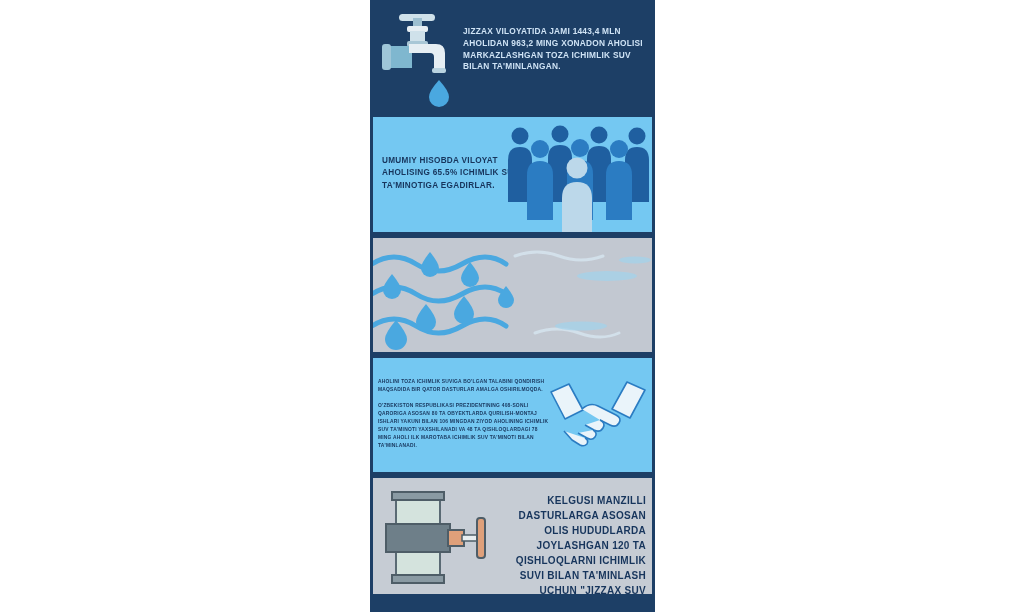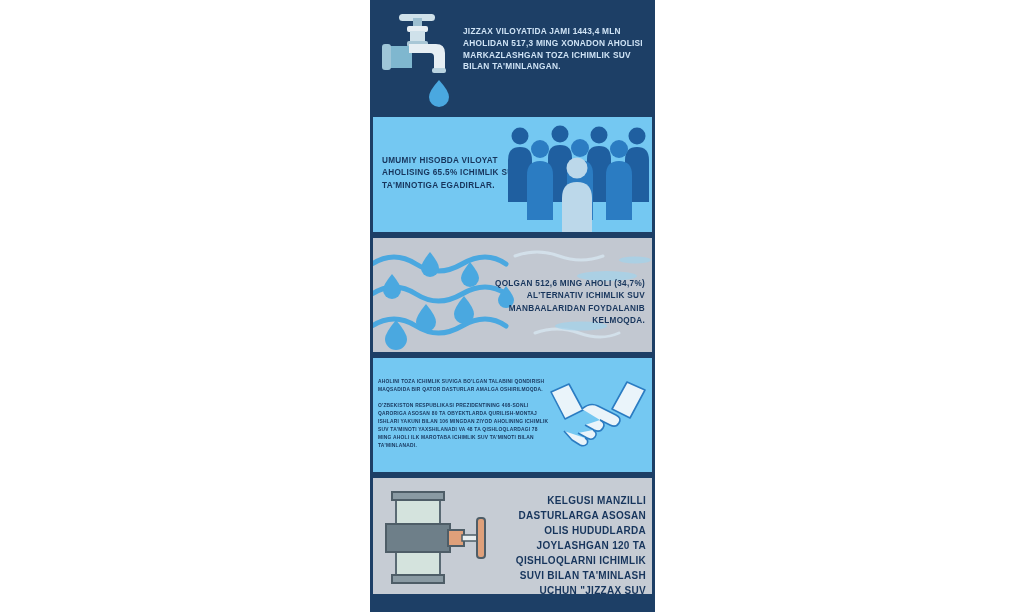--- a/index.html
+++ b/index.html
@@ -105,21 +105,21 @@
         <rect x="35" y="10" width="9" height="10" fill="#9dbfd0"></rect>
         <rect x="29" y="18" width="21" height="6" rx="2" fill="#e6eef3"></rect>
         <rect x="32" y="23" width="15" height="12" fill="#cfe1ea"></rect>
         <rect x="29" y="33" width="21" height="6" rx="2" fill="#a9c7d6"></rect>
         <path d="M8 38 h26 v22 h-26 z" fill="#7fb7cf"></path>
         <rect x="4" y="36" width="9" height="26" rx="3" fill="#9fc6d8"></rect>
         <path d="M31 36 h27 q9 0 9 9 v18 h-11 v-14 q0-4 -4 -4 h-21 z" fill="#e6eef3"></path>
         <rect x="54" y="60" width="14" height="5" rx="2" fill="#b9d3e0"></rect>
         <path d="M61 72 q-10 11 -10 17 a10 10 0 0 0 20 0 q0 -6 -10 -17 z" fill="#4aa8e0"></path>
       </svg>
-      <div class="txt">JIZZAX VILOYATIDA JAMI 1443,4 MLN AHOLIDAN 517,3 MING XONADON AHOLISI MARKAZLASHGAN TOZA ICHIMLIK SUV BILAN TA'MINLANGAN.</div>
+      <div class="txt">JIZZAX VILOYATIDA JAMI 1443,4 MLN AHOLIDAN 963,2 MING XONADON AHOLISI MARKAZLASHGAN TOZA ICHIMLIK SUV BILAN TA'MINLANGAN.</div>
     </div>
 
     <div class="panel" id="panel2">
       <div class="txt">UMUMIY HISOBDA VILOYAT AHOLISING 65.5% ICHIMLIK SUV TA'MINOTIGA EGADIRLAR.</div>
       <svg class="crowd" viewBox="0 0 148 110">
 
         <g fill="#1f5fa0">
           <circle cx="17" cy="14" r="8.5"></circle>
             <path d="M17 25 q-12 0 -12 13 v42 h24 v-42 q0 -13 -12 -13z"></path>
           <circle cx="57" cy="12" r="8.5"></circle>
@@ -167,21 +167,20 @@
         <g fill="#4aa8e0">
           <path d="M22 36 q-9 11 -9 16 a9 9 0 0 0 18 0 q0 -5 -9 -16z"></path>
           <path d="M60 14 q-9 11 -9 16 a9 9 0 0 0 18 0 q0 -5 -9 -16z"></path>
           <path d="M56 66 q-10 12 -10 18 a10 10 0 0 0 20 0 q0 -6 -10 -18z"></path>
           <path d="M100 24 q-9 11 -9 16 a9 9 0 0 0 18 0 q0 -5 -9 -16z"></path>
           <path d="M94 58 q-10 12 -10 18 a10 10 0 0 0 20 0 q0 -6 -10 -18z"></path>
           <path d="M26 82 q-11 13 -11 19 a11 11 0 0 0 22 0 q0 -6 -11 -19z"></path>
           <path d="M136 48 q-8 10 -8 14 a8 8 0 0 0 16 0 q0 -4 -8 -14z"></path>
         </g>
       </svg>
-      <div class="txt">QOLGAN 512,6 MING AHOLI (34,7%) AL'TERNATIV ICHIMLIK SUV MANBAALARIDAN FOYDALANIB KELMOQDA.</div>
     </div>
 
     <div class="panel" id="panel4">
       <div class="txt1">AHOLINI TOZA ICHIMLIK SUVIGA BO'LGAN TALABINI QONDIRISH MAQSADIDA BIR QATOR DASTURLAR AMALGA OSHIRILMOQDA.</div>
       <div class="txt2">O'ZBEKISTON RESPUBLIKASI PREZIDENTINING 408-SONLI QARORIGA ASOSAN 80 TA OBYEKTLARDA QURILISH-MONTAJ ISHLARI YAKUNI BILAN 106 MINGDAN ZIYOD AHOLINING ICHIMLIK SUV TA'MINOTI YAXSHILANADI VA 48 TA QISHLOQLARDAGI 78 MING AHOLI ILK MAROTABA ICHIMLIK SUV TA'MINOTI BILAN TA'MINLANADI.</div>
       <svg class="hands" viewBox="0 0 98 80">
         <g fill="#eaf4fa" stroke="#2b7cc2" stroke-width="1.6" stroke-linejoin="round">
           <path d="M2 16 l18 -8 l14 26 l-18 9 z"></path>
           <path d="M96 14 l-18 -8 l-15 27 l18 9 z"></path>
           <path d="M33 33 q8 -7 16 -3 l18 9 q6 3 3 8 q-3 5 -9 2 l-10 -5"></path>

